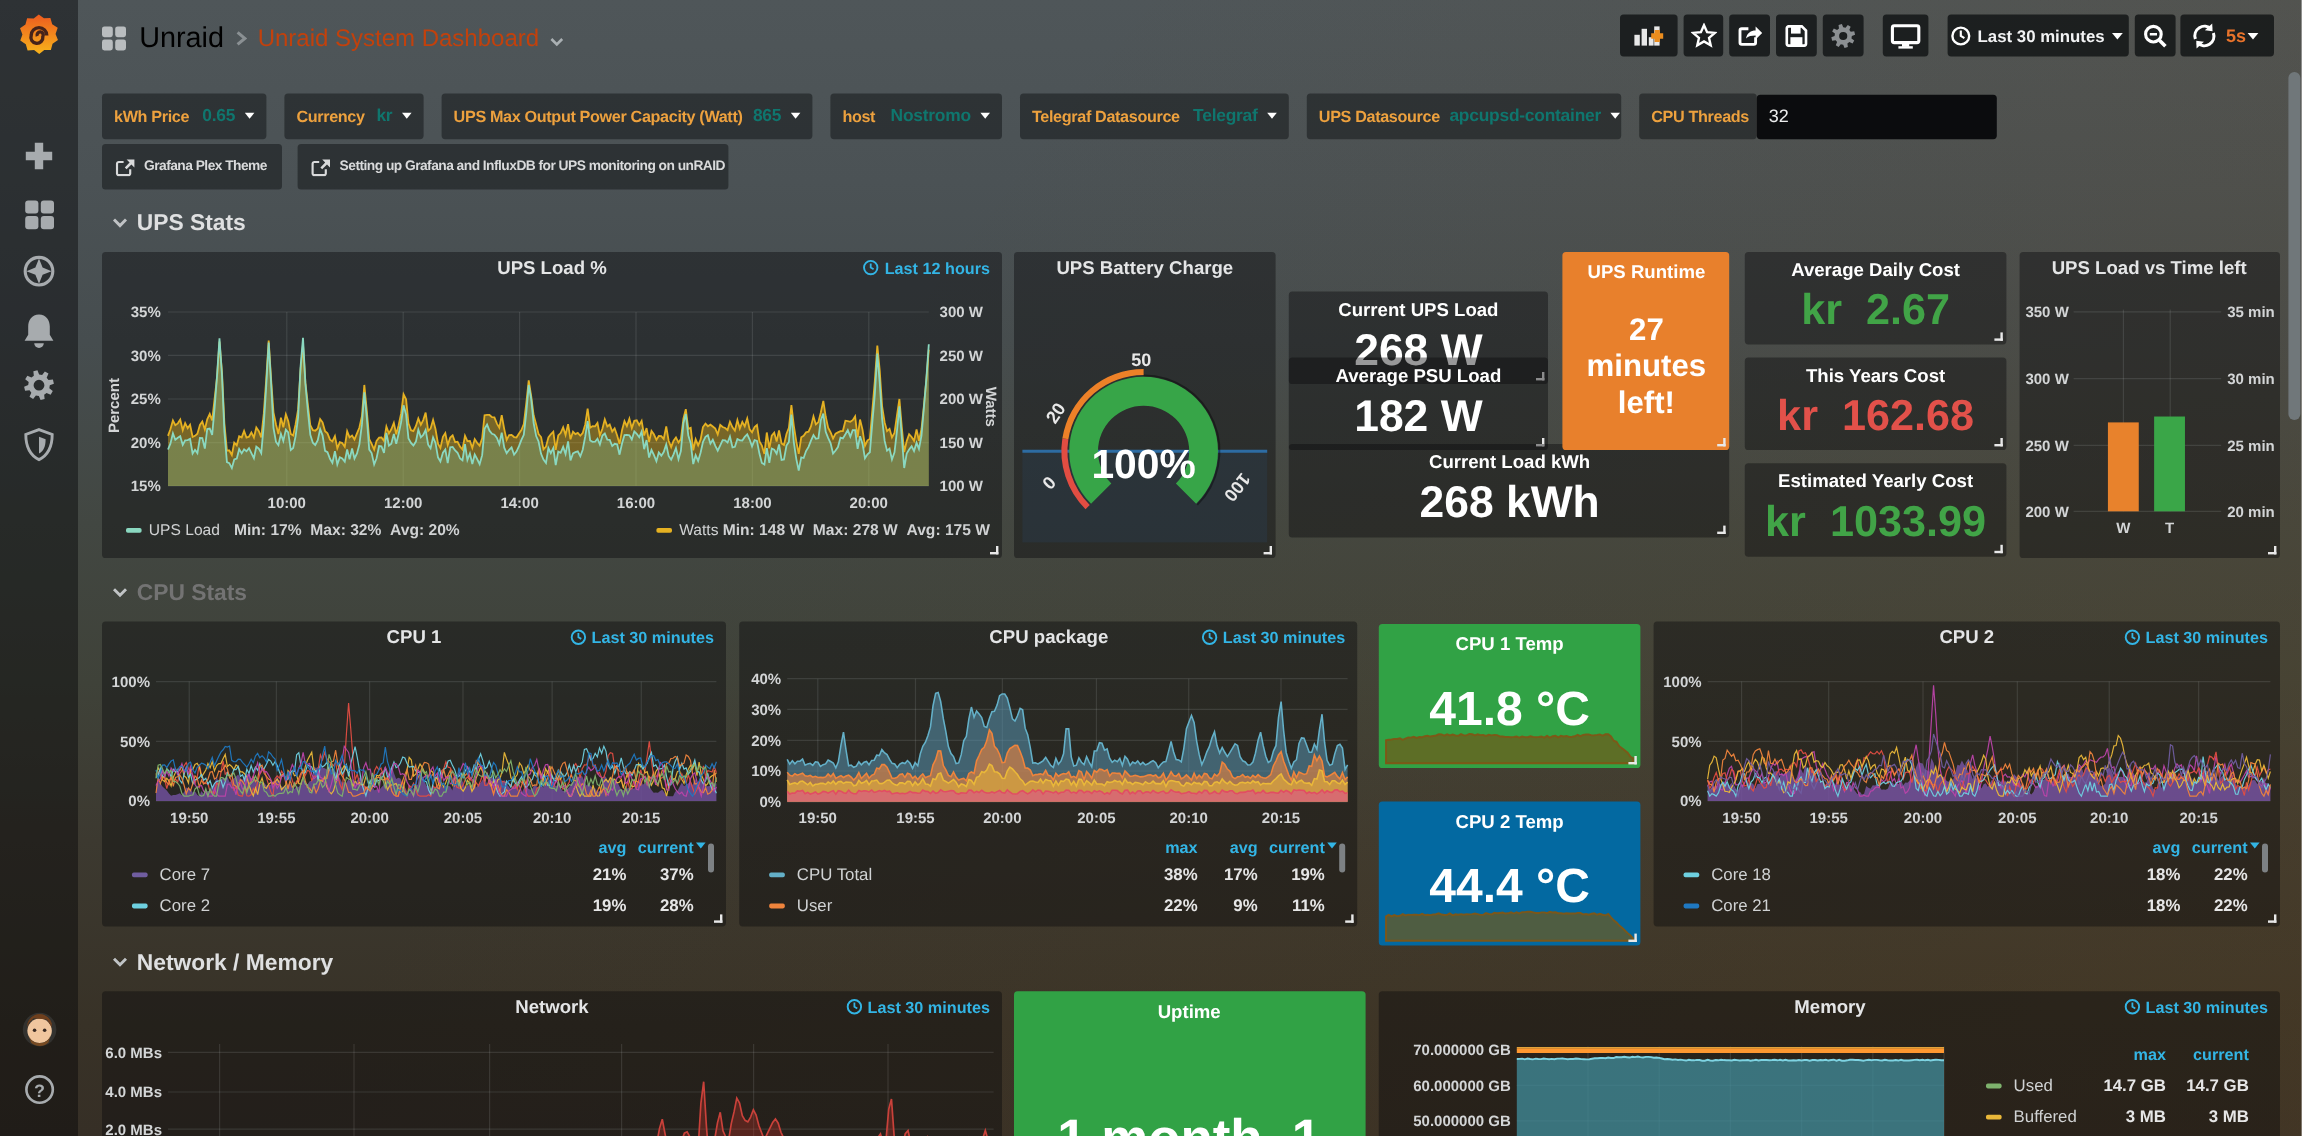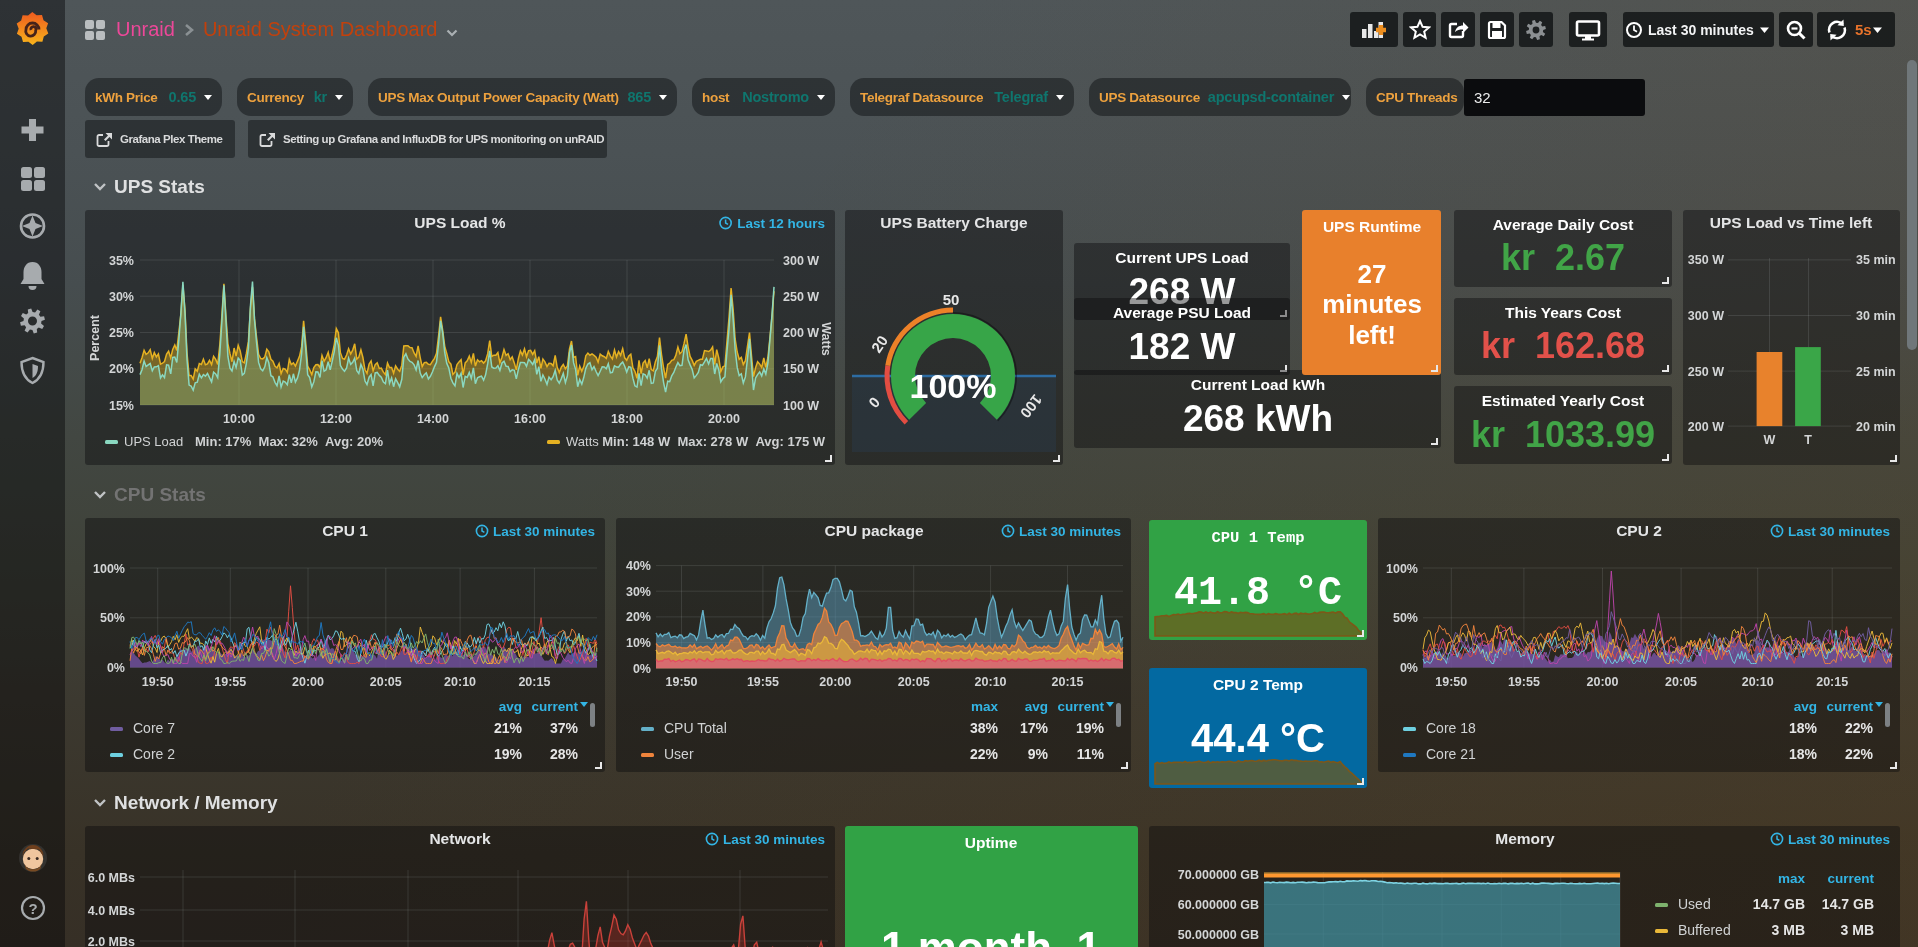--- a/index.html
+++ b/index.html
@@ -2,21 +2,21 @@
 <html><head><meta charset="utf-8"><title>Unraid System Dashboard</title>
 <style>
 *{margin:0;padding:0;box-sizing:border-box}
 html,body{width:1918px;height:947px;overflow:hidden}
 body{font-family:"Liberation Sans",sans-serif;position:relative;
 background:linear-gradient(128deg,rgba(70,50,25,0) 35%,rgba(96,70,34,0.28) 95%),linear-gradient(180deg,#4f5659 0%,#4b5255 16%,#464d4f 30%,#424742 46%,#3f4239 60%,#3c3930 74%,#383227 90%,#362f26 100%);}
 #side{position:absolute;left:0;top:0;width:65px;height:947px;background:rgba(6,7,8,0.45)}
 .panel{position:absolute;background:rgba(9,10,11,0.42);border-radius:3px}
 .panelc{position:absolute;border-radius:3px}
 .tbtn{position:absolute;top:12px;height:35px;background:rgba(9,11,12,0.72);border-radius:3px;display:flex;align-items:center;justify-content:center}
-.vbox{position:absolute;top:78px;height:38px;background:rgba(9,11,13,0.45);border-radius:14px;display:flex;align-items:center;justify-content:space-between;padding:0 10px;white-space:nowrap;overflow:hidden}
+.vbox{position:absolute;top:78px;height:38px;background:rgba(9,11,13,0.45);border-radius:3px;display:flex;align-items:center;justify-content:space-between;padding:0 10px;white-space:nowrap;overflow:hidden}
 .vlab{color:#eda13e;font-size:13.5px;font-weight:bold;letter-spacing:-0.3px}
 .vval{color:#0f766e;font-size:14.5px;font-weight:bold;margin-left:8px;letter-spacing:-0.2px}
 .car{display:inline-block;width:0;height:0;border-left:4.5px solid transparent;border-right:4.5px solid transparent;border-top:5.5px solid #fff;margin-left:8px;vertical-align:2px}
 .vinput{position:absolute;top:79px;height:37px;background:#0b0c0e;border-radius:3px;color:#eceded;font-size:15px;line-height:37px;padding-left:10px}
 .lbox{position:absolute;top:120px;height:38px;background:rgba(9,11,13,0.45);border-radius:3px;color:#d9dadb;font-size:11.5px;font-weight:bold;letter-spacing:-0.45px;display:flex;align-items:center;padding:0 11px;white-space:nowrap;overflow:hidden}
 .lbox svg{flex-shrink:0}
 </style></head>
 <body>
 <div id="side">
     <svg width="65" height="947" viewBox="0 0 65 947" style="position:absolute;left:0;top:0">
@@ -51,21 +51,21 @@
       <text x="33" y="914" text-anchor="middle" font-size="15" font-weight="bold" fill="#a7abae">?</text>
     </svg>
   </div>
 <div style="position:absolute;left:84px;top:18px;display:flex;align-items:center">
     <svg width="22" height="22" viewBox="0 0 22 22">
       <rect x="1" y="1" width="9" height="9" rx="2" fill="#b9bdbf"></rect>
       <rect x="12" y="1" width="9" height="9" rx="2" fill="#b9bdbf"></rect>
       <rect x="1" y="12" width="9" height="9" rx="2" fill="#b9bdbf"></rect>
       <rect x="12" y="12" width="9" height="9" rx="2" fill="#b9bdbf"></rect>
     </svg>
-    <span style="color:#ec4899;font-size:20px;margin-left:10px">Unraid</span>
+    <span style="color:#000000;font-size:24px;margin-left:10px">Unraid</span>
     <svg width="10" height="14" viewBox="0 0 10 14" style="margin:0 9px">
       <path d="M2,2 l6,5 -6,5" stroke="#8a9093" stroke-width="2.6" fill="none"></path>
     </svg>
     <span style="color:#c2410c;font-size:20px">Unraid System Dashboard</span>
     <svg width="12" height="8" viewBox="0 0 12 8" style="margin-left:9px;margin-top:6px">
       <path d="M1.5,1.5 l4.5,4.5 4.5,-4.5" stroke="#aab0b3" stroke-width="2.2" fill="none"></path>
     </svg>
   </div>
 <div class="tbtn" style="left:1350px;width:48px">
     <svg width="28" height="22" viewBox="0 0 28 22">
@@ -151,21 +151,21 @@
     <span class="vlab">Telegraf Datasource</span>
     <span class="vval">Telegraf<span class="car"></span></span>
   </div>
 <div class="vbox" style="left:1089px;width:262px">
     <span class="vlab">UPS Datasource</span>
     <span class="vval">apcupsd-container<span class="car"></span></span>
   </div>
 <div class="vbox" style="left:1366px;width:98px">
     <span class="vlab">CPU Threads</span>
   </div>
-<div class="vinput" style="left:1464px;width:181px">32</div>
+<div class="vinput" style="left:1464px;width:200px">32</div>
 <div class="lbox" style="left:85px;width:150px"><svg width="17" height="15" viewBox="0 0 17 15" style="vertical-align:-2px;margin-right:7px">
       <path d="M7,3 L3,3 a1.5,1.5 0 0 0 -1.5,1.5 l0,8 a1.5,1.5 0 0 0 1.5,1.5 l8,0 a1.5,1.5 0 0 0 1.5,-1.5 L12.5,9" fill="none" stroke="#d9dadb" stroke-width="1.8"></path>
       <path d="M9.5,1 L16,1 16,7.5 13.5,5 9.5,9 8,7.5 12,3.5 Z" fill="#d9dadb"></path>
     </svg>Grafana Plex Theme</div>
 <div class="lbox" style="left:248px;width:359px"><svg width="17" height="15" viewBox="0 0 17 15" style="vertical-align:-2px;margin-right:7px">
       <path d="M7,3 L3,3 a1.5,1.5 0 0 0 -1.5,1.5 l0,8 a1.5,1.5 0 0 0 1.5,1.5 l8,0 a1.5,1.5 0 0 0 1.5,-1.5 L12.5,9" fill="none" stroke="#d9dadb" stroke-width="1.8"></path>
       <path d="M9.5,1 L16,1 16,7.5 13.5,5 9.5,9 8,7.5 12,3.5 Z" fill="#d9dadb"></path>
     </svg>Setting up Grafana and InfluxDB for UPS monitoring on unRAID</div>
 <div style="position:absolute;left:92px;top:176px;color:#dfe0e1;font-size:19px;font-weight:bold"><svg width="16" height="12" viewBox="0 0 16 12" style="margin-right:6px">
       <path d="M3,3 l5,5 5,-5" stroke="#c0c3c5" stroke-width="2.4" fill="none"></path>
@@ -416,21 +416,21 @@
       <text x="432" y="215" text-anchor="end" font-size="14" font-weight="bold" fill="#e6e6e6">17%</text>
       <text x="488" y="215" text-anchor="end" font-size="14" font-weight="bold" fill="#e6e6e6">19%</text>
       <rect x="25" y="235" width="13" height="4" rx="1.5" fill="#ef843c"></rect>
       <text x="48" y="241" font-size="14" fill="#d0d2d3">User</text>
       <text x="382" y="241" text-anchor="end" font-size="14" font-weight="bold" fill="#e6e6e6">22%</text>
       <text x="432" y="241" text-anchor="end" font-size="14" font-weight="bold" fill="#e6e6e6">9%</text>
       <text x="488" y="241" text-anchor="end" font-size="14" font-weight="bold" fill="#e6e6e6">11%</text>
     </svg>
     <div style="position:absolute;right:3px;bottom:3px;width:7px;height:7px;border-right:2px solid #e8e8e8;border-bottom:2px solid #e8e8e8"></div>
   </div>
-<div class="panelc" style="left:1149px;top:520px;width:218px;height:120px;background:#31a245;font-family:Liberation Mono, monospace;">
+<div class="panelc" style="left:1149px;top:520px;width:218px;height:120px;background:#31a245;">
     <svg width="218" height="120" viewBox="0 0 218 120" style="position:absolute;left:0;top:0">
       <text x="109" y="22" text-anchor="middle" font-size="15.5" font-weight="bold" fill="#fff">CPU 1 Temp</text>
       <path d="M6.0,96.9L8.3,96.5L10.6,96.2L12.9,95.7L15.3,95.8L17.6,95.3L19.9,96.5L22.2,95.5L24.5,94.5L26.8,94.7L29.1,94.0L31.5,95.0L33.8,94.2L36.1,94.3L38.4,93.5L40.7,93.2L43.0,93.8L45.3,93.3L47.7,92.9L50.0,91.9L52.3,92.0L54.6,93.0L56.9,91.9L59.2,92.9L61.6,92.1L63.9,92.9L66.2,93.1L68.5,91.7L70.8,92.8L73.1,92.8L75.4,91.6L77.8,91.9L80.1,92.9L82.4,91.9L84.7,92.6L87.0,92.5L89.3,93.3L91.6,92.3L94.0,92.8L96.3,92.4L98.6,92.6L100.9,93.7L103.2,93.7L105.5,94.1L107.8,94.2L110.2,94.4L112.5,94.1L114.8,93.7L117.1,94.7L119.4,93.7L121.7,94.3L124.0,94.4L126.4,93.6L128.7,94.1L131.0,94.4L133.3,94.1L135.6,93.7L137.9,94.7L140.2,93.2L142.6,94.7L144.9,93.5L147.2,93.2L149.5,94.5L151.8,93.2L154.1,93.7L156.4,93.3L158.8,94.1L161.1,94.0L163.4,93.6L165.7,92.3L168.0,93.4L170.3,92.4L172.7,92.1L175.0,92.0L177.3,92.8L179.6,92.7L181.9,92.4L184.2,92.0L186.5,93.0L188.9,91.9L191.2,91.8L193.5,93.7L195.8,97.3L198.1,98.1L200.4,101.8L202.7,103.6L205.1,105.5L207.4,107.3L209.7,110.6L212.0,111.9L212.0,116.0L6.0,116.0Z" fill="rgba(112,88,26,0.70)" stroke="rgba(128,86,22,0.95)" stroke-width="1.6"></path>
       <text x="109" y="84" text-anchor="middle" font-size="40" font-weight="bold" fill="#fff">41.8 °C</text>
     </svg>
     <div style="position:absolute;right:3px;bottom:3px;width:7px;height:7px;border-right:2px solid #e8e8e8;border-bottom:2px solid #e8e8e8"></div>
   </div>
 <div class="panelc" style="left:1149px;top:668px;width:218px;height:120px;background:#0369a1;">
     <svg width="218" height="120" viewBox="0 0 218 120" style="position:absolute;left:0;top:0">
       <text x="109" y="22" text-anchor="middle" font-size="15.5" font-weight="bold" fill="#fff">CPU 2 Temp</text>

